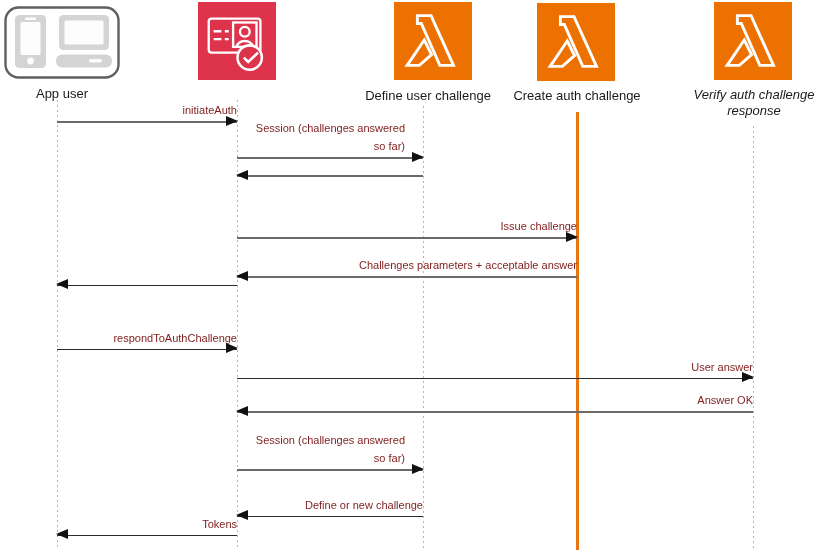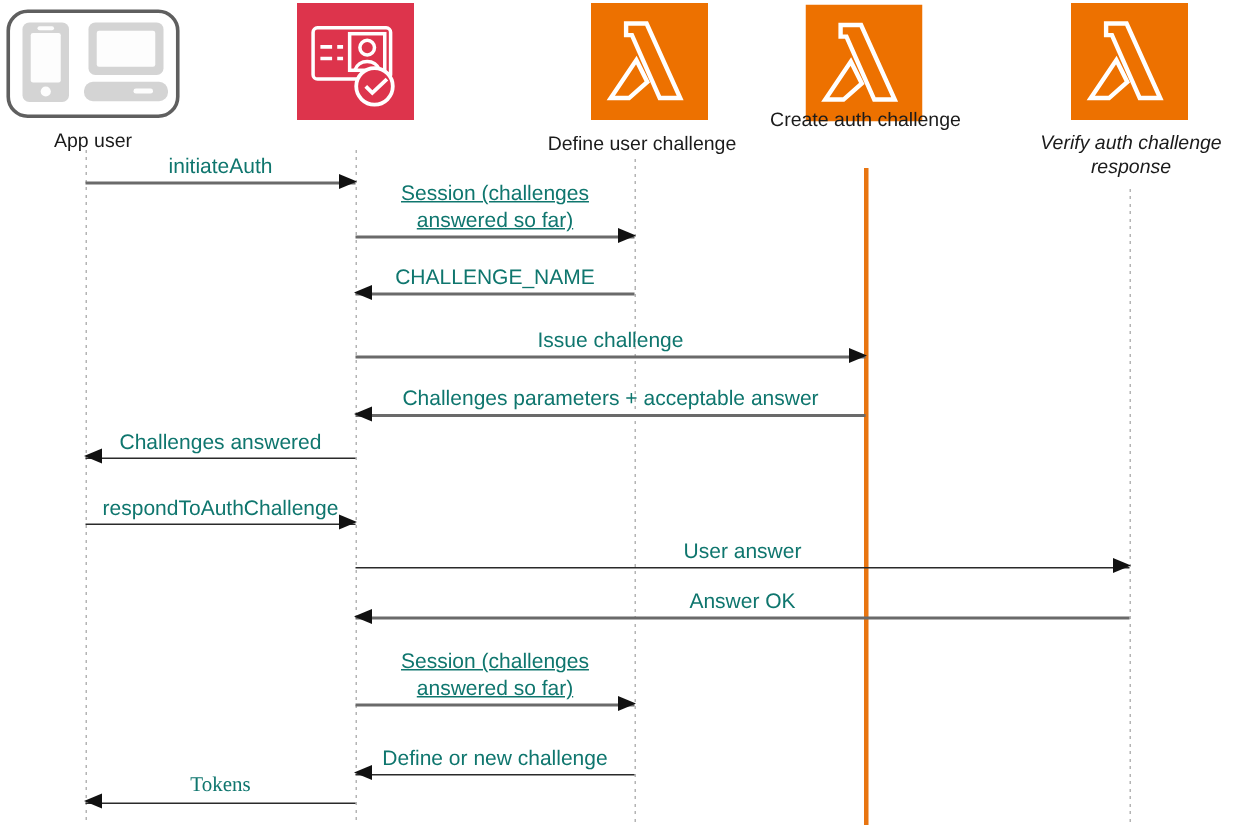--- a/index.html
+++ b/index.html
@@ -13,23 +13,23 @@
   .iconbox{position:absolute;}
   .lifeline{
     position:absolute;width:1px;
     background:repeating-linear-gradient(to bottom,#b4b4b4 0px,#b4b4b4 2px,transparent 2px,transparent 5px);
   }
   .lifeline.active{
     width:3px;background:#E87511;
   }
   .msg{position:absolute;}
   .lbl{
-    display:block;text-align:center;font-size:14px;line-height:18px;margin:0 auto 2px auto;color:#0f766e;
+    display:block;text-align:right;font-size:11px;line-height:18px;margin:0 auto 2px auto;color:#7f1d1d;
   }
-  .lbl.wrap{max-width:150px;text-decoration:underline;}
+  .lbl.wrap{max-width:150px;}
   .ln{position:relative;height:0;border-top:2px solid #6a6a6a;}
   .msg.thin .ln{border-top:1px solid #2a2a2a;}
   .head{position:absolute;width:0;height:0;border-top:5px solid transparent;border-bottom:5px solid transparent;}
   .head.r{right:-1px;top:-7px;border-left:12px solid #111;}
   .head.l{left:-1px;top:-7px;border-right:12px solid #111;}
 </style>
 </head>
 <body>
 
 <div id="stage">
@@ -88,21 +88,21 @@
       <rect x="0" y="0" width="80" height="80" fill="#ED7100"></rect>
       <g fill="none" stroke="#fff" stroke-width="3" stroke-linejoin="miter">
         <path d="M24 14 L38 14 L61 65 L47 65 L28 22 L24 22 Z"></path>
         <path d="M31 39 L38.5 54 L26 65 L13.5 65 Z"></path>
       </g>
     </svg>
   </div>
 
   <div class="caption" style="left:2px;top:86px;width:120px;">App user</div>
   <div class="caption" style="left:357px;top:88px;width:142px;">Define user challenge</div>
-  <div class="caption" style="left:506px;top:72px;width:142px;">Create auth challenge</div>
+  <div class="caption" style="left:506px;top:88px;width:142px;">Create auth challenge</div>
   <div class="caption" style="left:679px;top:87px;width:150px;font-style:italic;">Verify auth challenge response</div>
 
   <div class="lifeline" style="left:57px;top:100px;height:450px;"></div>
   <div class="lifeline" style="left:237px;top:100px;height:450px;"></div>
   <div class="lifeline" style="left:423px;top:106px;height:444px;"></div>
   <div class="lifeline active" style="left:576px;top:112px;height:438px;"></div>
   <div class="lifeline" style="left:753px;top:126px;height:424px;"></div>
 
   <div class="msg" style="left:57px;top:101px;width:180px;">
     <span class="lbl">initiateAuth</span>
@@ -112,42 +112,40 @@
   </div>
 
   <div class="msg" style="left:237px;top:119px;width:186px;">
     <span class="lbl wrap">Session (challenges answered so far)</span>
     <div class="ln">
         <span class="head r"></span>
       </div>
   </div>
 
   <div class="msg" style="left:237px;top:175px;width:186px;">
-    <span class="lbl">CHALLENGE_NAME</span>
     <div class="ln">
         <span class="head l"></span>
       </div>
   </div>
 
   <div class="msg" style="left:237px;top:217px;width:340px;">
     <span class="lbl">Issue challenge</span>
     <div class="ln">
         <span class="head r"></span>
       </div>
   </div>
 
   <div class="msg" style="left:237px;top:256px;width:340px;">
     <span class="lbl">Challenges parameters + acceptable answer</span>
     <div class="ln">
         <span class="head l"></span>
       </div>
   </div>
 
   <div class="msg thin" style="left:57px;top:285px;width:180px;">
-    <span class="lbl">Challenges answered</span>
     <div class="ln">
         <span class="head l"></span>
       </div>
   </div>
 
   <div class="msg thin" style="left:57px;top:329px;width:180px;">
     <span class="lbl">respondToAuthChallenge</span>
     <div class="ln">
         <span class="head r"></span>
       </div>
@@ -174,20 +172,20 @@
       </div>
   </div>
 
   <div class="msg thin" style="left:237px;top:496px;width:186px;">
     <span class="lbl">Define or new challenge</span>
     <div class="ln">
         <span class="head l"></span>
       </div>
   </div>
 
-  <div class="msg thin" style="left:57px;top:515px;width:180px;font-family:Liberation Serif, serif;">
+  <div class="msg thin" style="left:57px;top:515px;width:180px;">
     <span class="lbl">Tokens</span>
     <div class="ln">
         <span class="head l"></span>
       </div>
   </div>
 
 </div>
 
 </body></html>

